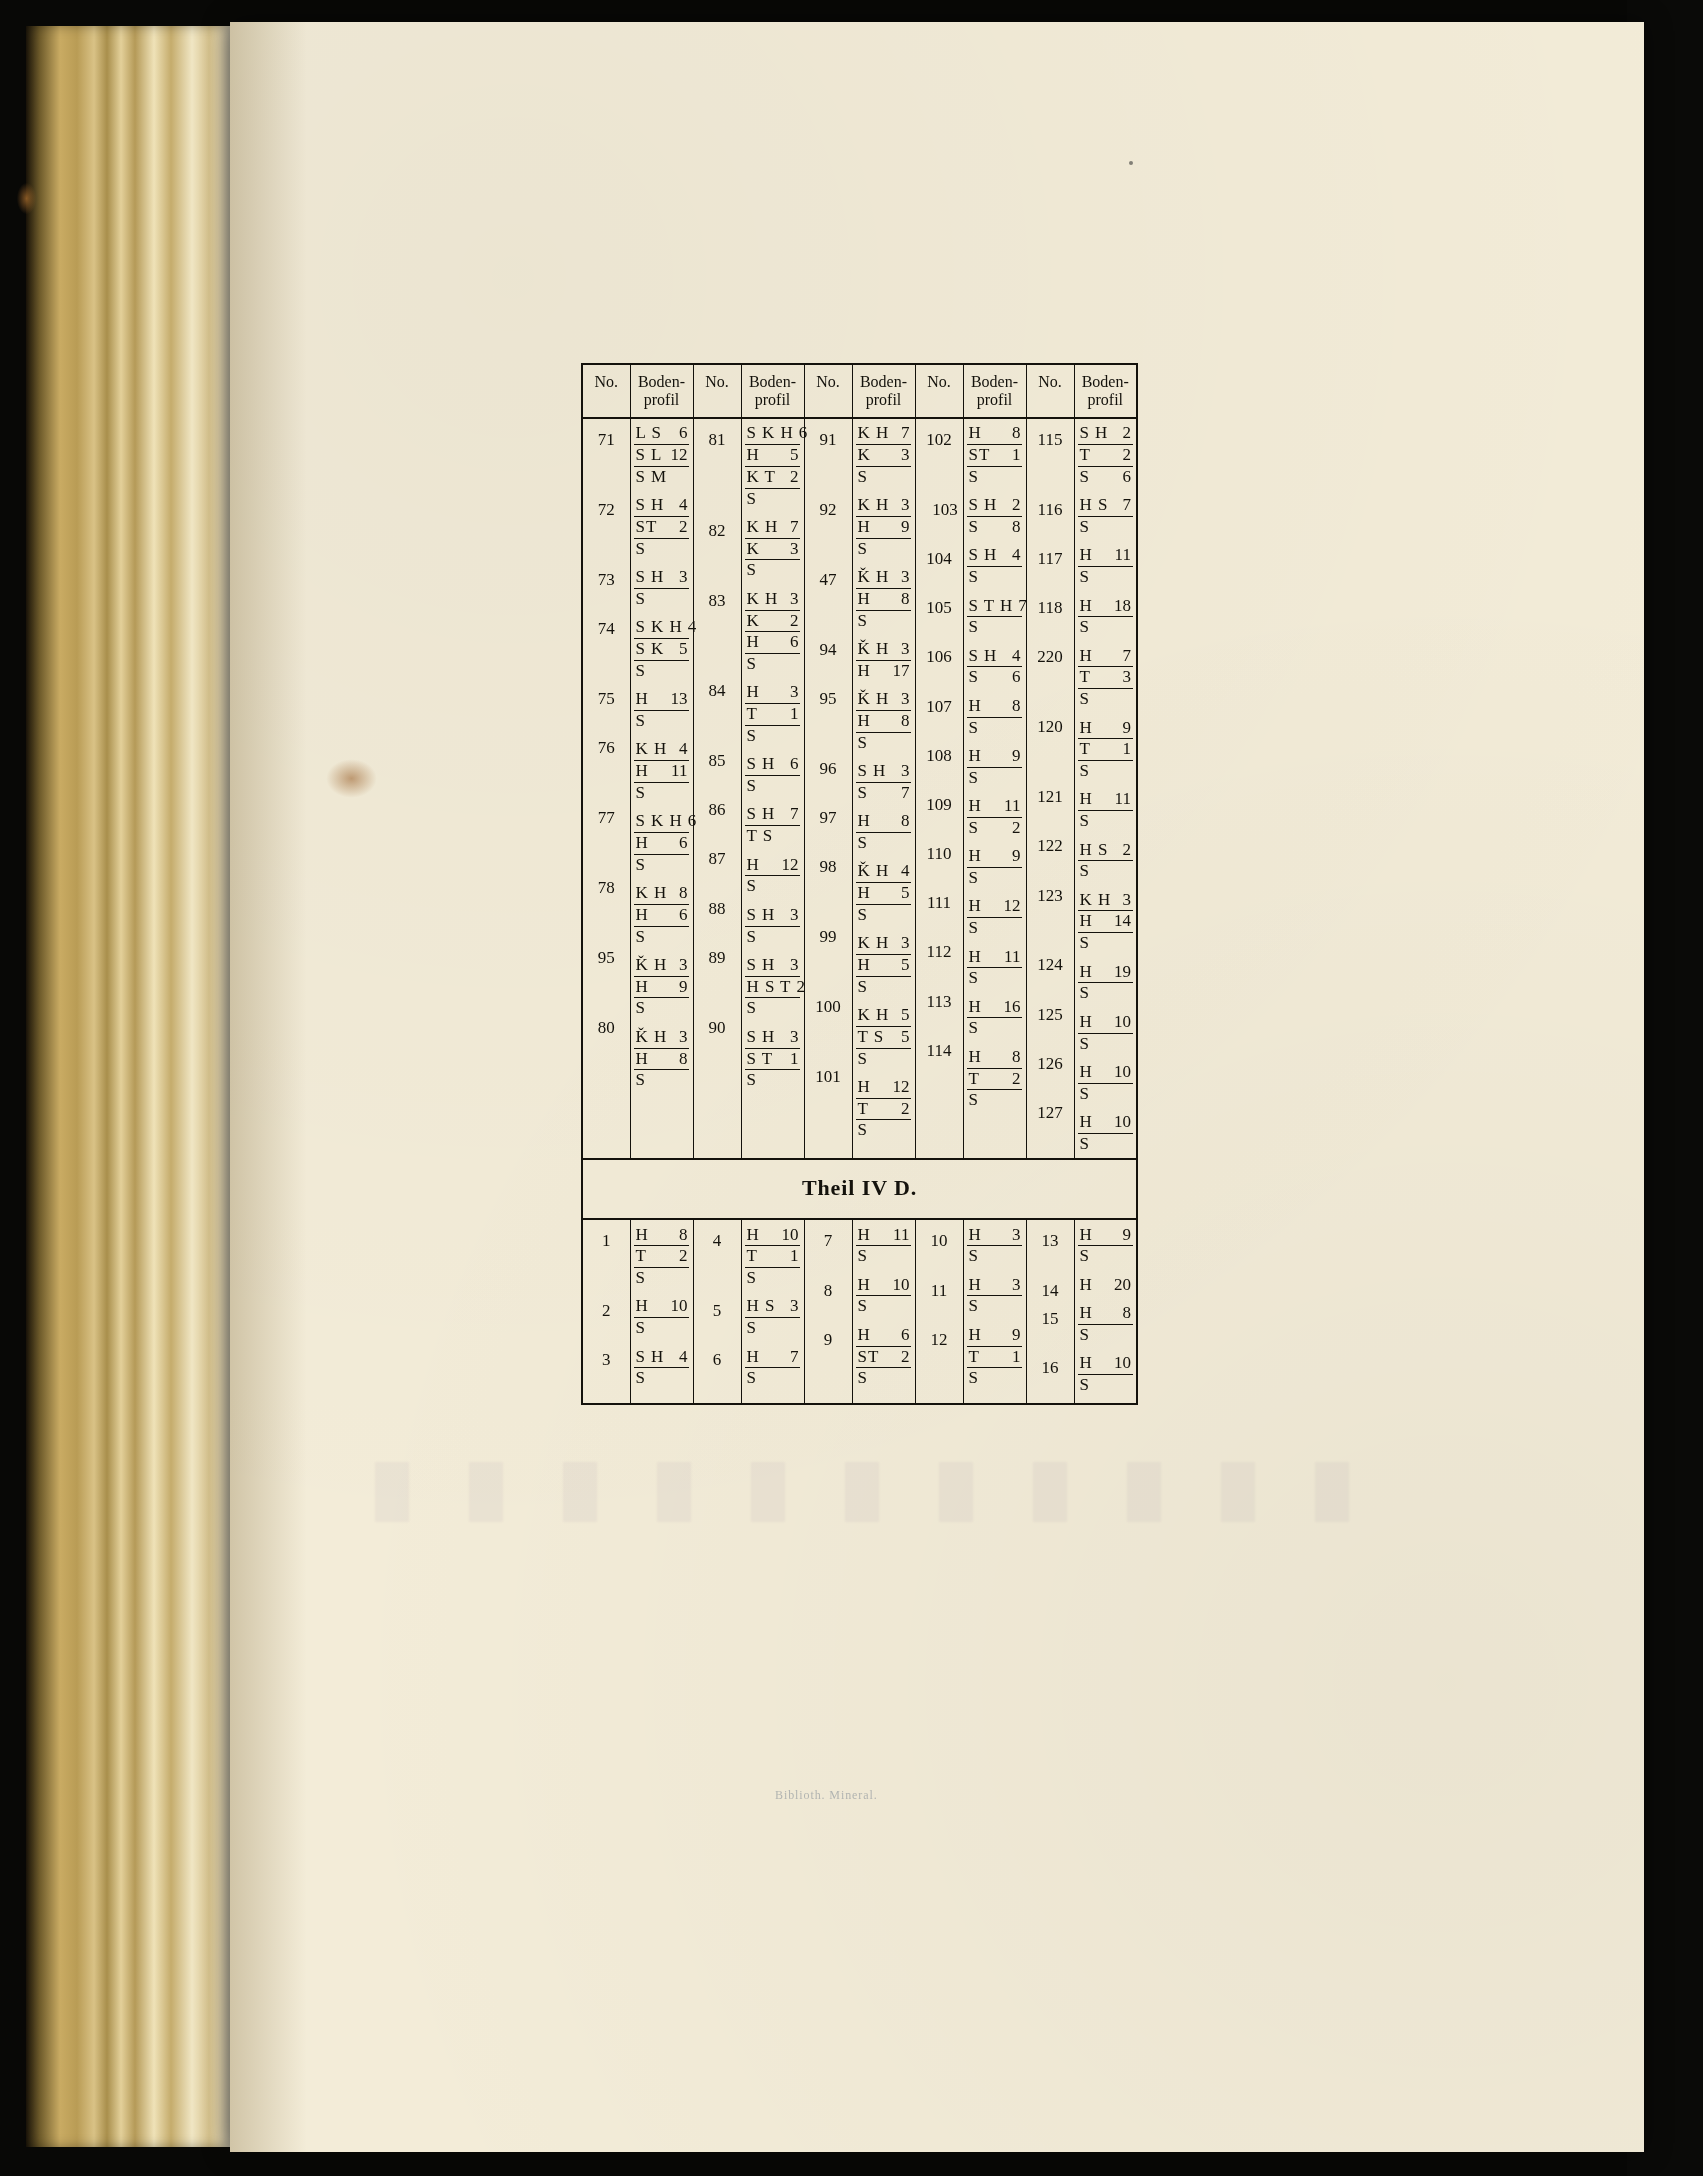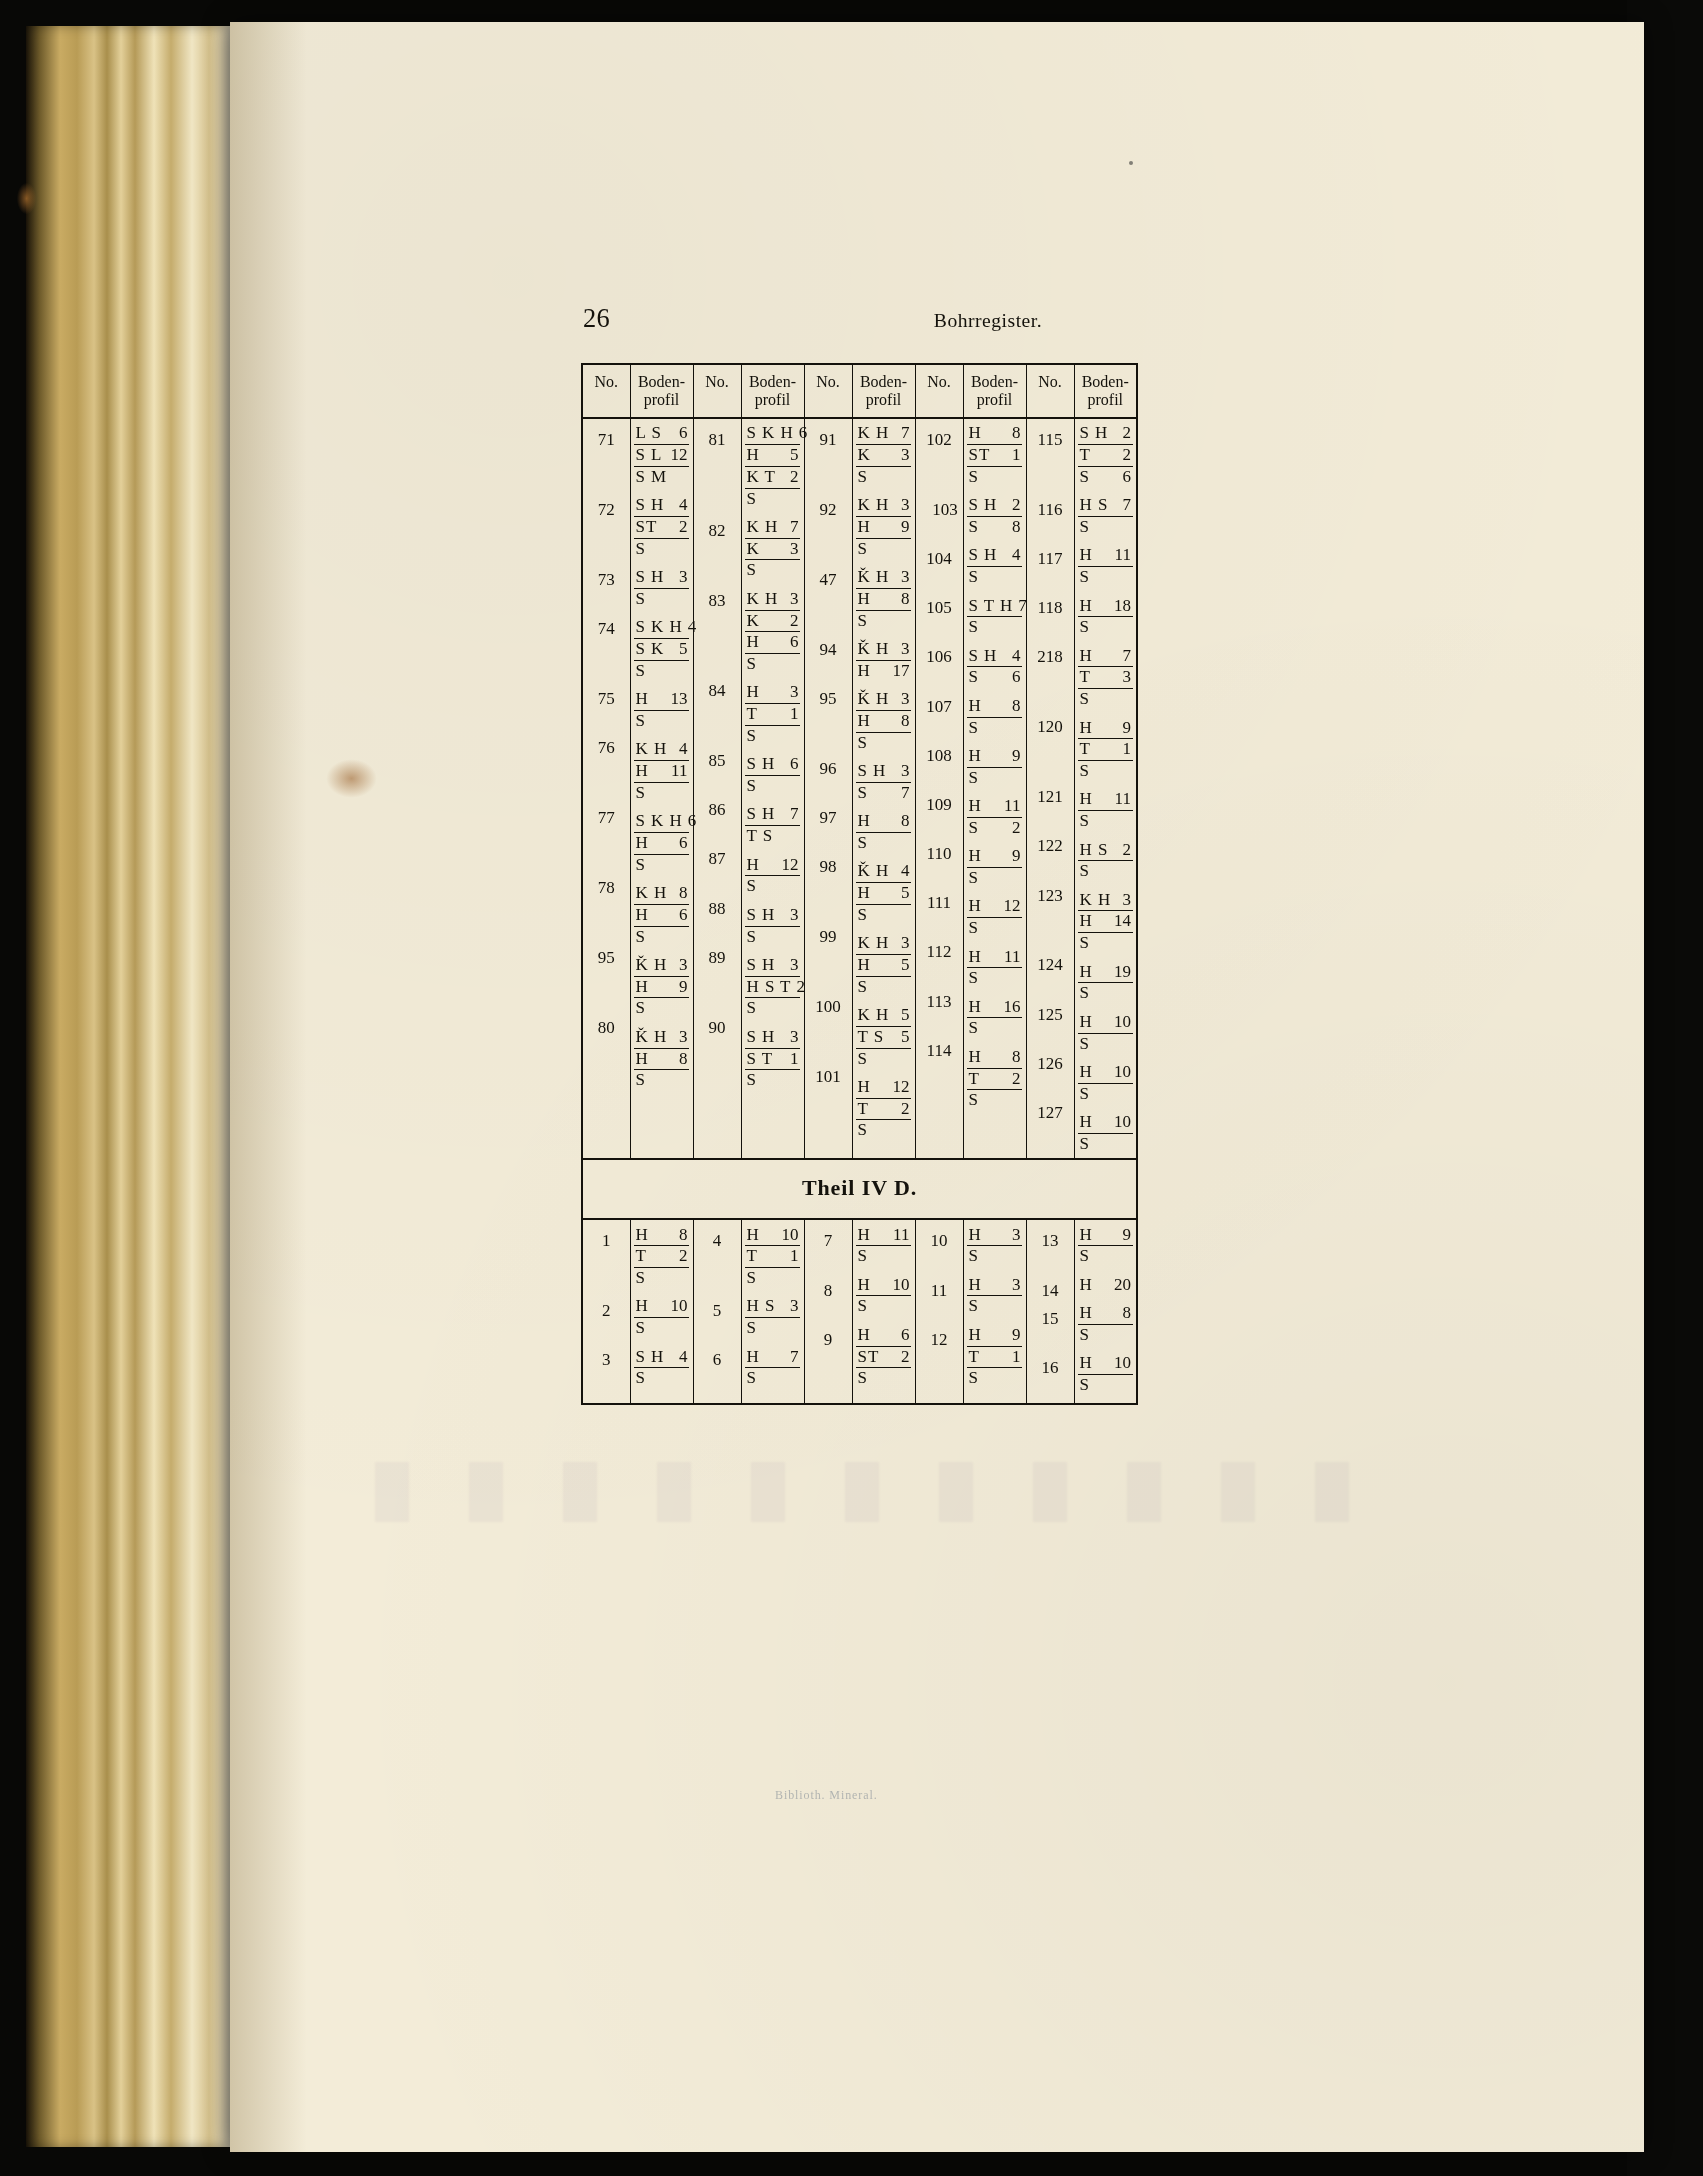--- a/index.html
+++ b/index.html
@@ -196,24 +196,20 @@
 <div class="right-dark"></div>
 <div class="gutter-edge"></div>
 <div class="edge-speck"></div>
 <div class="page-sheet"></div>
 
 <div class="content">
   <div class="stain"></div>
   <div class="faint-dot"></div>
   <div class="bleed"></div>
 
-  <div class="page-head">
-    <div class="page-number">26</div>
-    <div class="running-title">Bohrregister.</div>
-  </div>
 
   <table class="register-table">
     <colgroup>
       <col class="col-no">
         <col class="col-prof">
       <col class="col-no">
         <col class="col-prof">
       <col class="col-no">
         <col class="col-prof">
       <col class="col-no">
@@ -1011,21 +1007,21 @@
             </div>
             <div class="entry">
               <div class="prow" style="justify-content: center;">117</div>
               <div class="prow" style="visibility: hidden;">&nbsp;</div>
             </div>
             <div class="entry">
               <div class="prow" style="justify-content: center;">118</div>
               <div class="prow" style="visibility: hidden;">&nbsp;</div>
             </div>
             <div class="entry">
-              <div class="prow" style="justify-content: center;">218</div>
+              <div class="prow" style="justify-content: center;">220</div>
               <div class="prow" style="visibility: hidden;">&nbsp;</div>
               <div class="prow" style="visibility: hidden;">&nbsp;</div>
             </div>
             <div class="entry">
               <div class="prow" style="justify-content: center;">120</div>
               <div class="prow" style="visibility: hidden;">&nbsp;</div>
               <div class="prow" style="visibility: hidden;">&nbsp;</div>
             </div>
             <div class="entry">
               <div class="prow" style="justify-content: center;">121</div>

